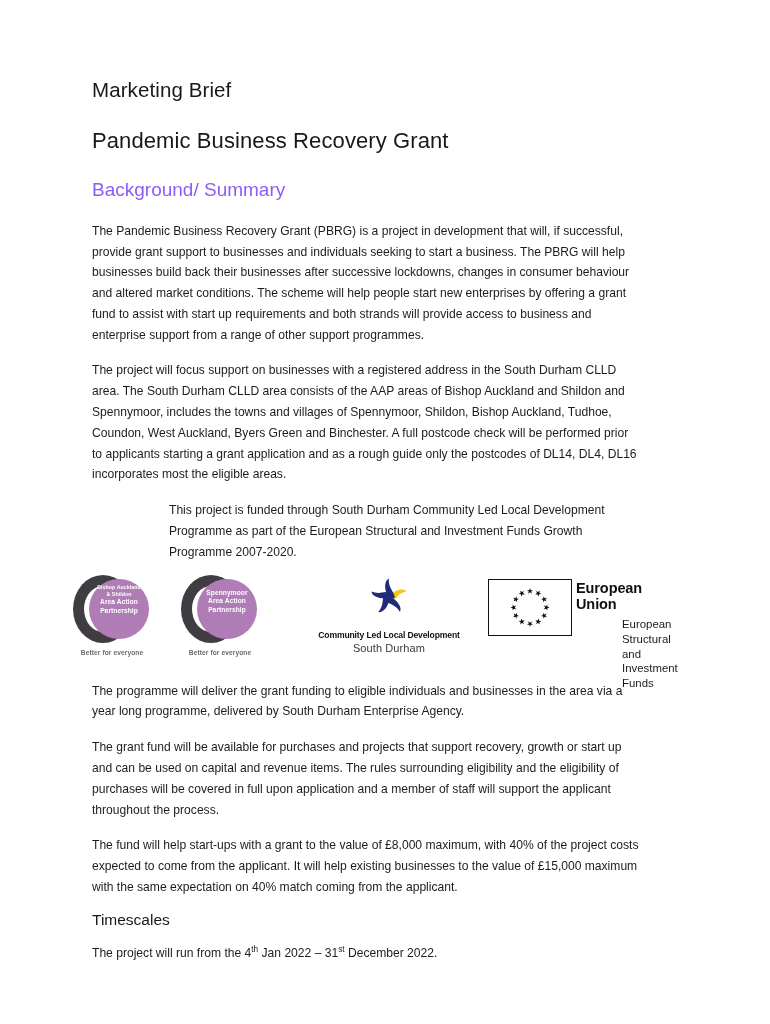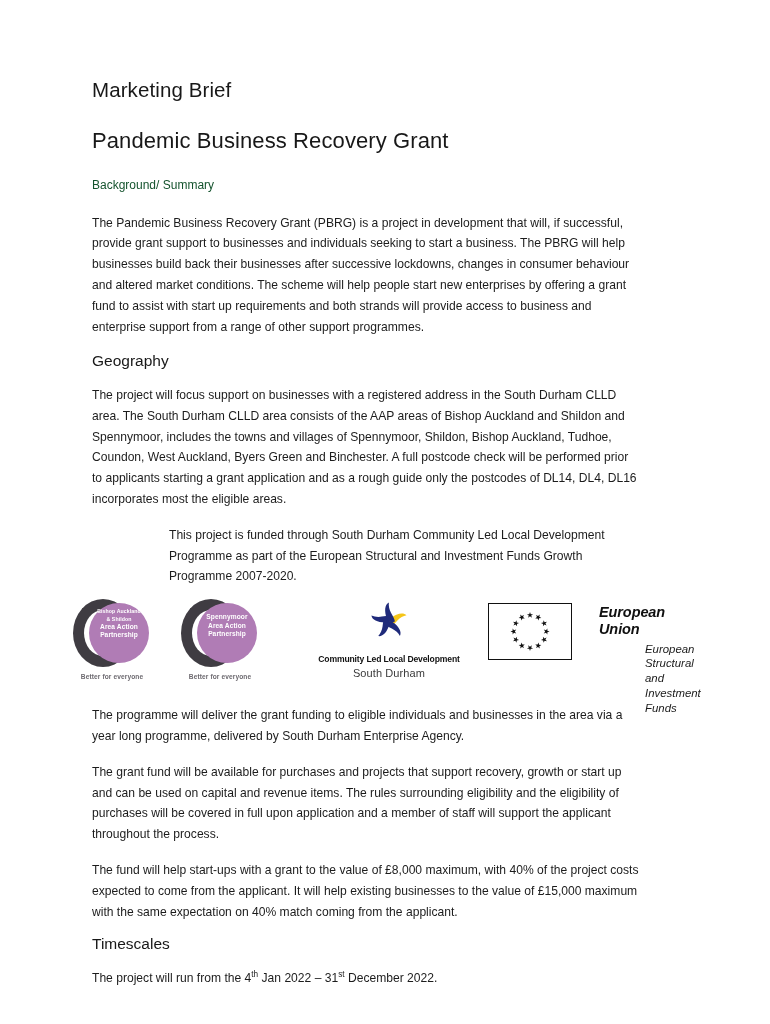--- a/index.html
+++ b/index.html
@@ -32,23 +32,23 @@
   }
   .doc-subtitle {
     font-size: 22px;
     font-weight: 400;
     color: #181818;
     margin: 0 0 26px 0;
     line-height: 1.15;
     letter-spacing: 0.1px;
   }
   .h1 {
-    font-size: 12px;
+    font-size: 19px;
     font-weight: 400;
-    color: #14532d;
+    color: #8b5cf6;
     margin: 0 0 20px 0;
     line-height: 1.15;
   }
   .h2 {
     font-size: 15.5px;
     font-weight: 400;
     color: #181818;
     margin: 0 0 14px 0;
     line-height: 1.2;
   }
@@ -167,21 +167,21 @@
   }
   .eu-flag {
     width: 84px;
     height: 57px;
     border: 1.4px solid #111111;
     box-sizing: border-box;
     background: #ffffff;
     position: relative;
     flex: none;
   }
-  .eu-words { margin-left: 27px; padding-top: 1px; font-style: italic; }
+  .eu-words { margin-left: 4px; padding-top: 1px; }
   .eu-title {
     font-size: 14.5px;
     font-weight: bold;
     color: #101010;
     letter-spacing: -0.1px;
     line-height: 1.15;
     margin-bottom: 4px;
   }
   .eu-sub {
     font-size: 11.4px;
@@ -194,21 +194,20 @@
 <body>
 
 <div class="page">
 
   <h1 class="doc-title">Marketing Brief</h1>
   <h1 class="doc-subtitle">Pandemic Business Recovery Grant</h1>
   <h2 class="h1">Background/ Summary</h2>
 
   <p class="body">The Pandemic Business Recovery Grant (PBRG) is a project in development that will, if successful, provide grant support to businesses and individuals seeking to start a business. The PBRG will help businesses build back their businesses after successive lockdowns, changes in consumer behaviour and altered market conditions. The scheme will help people start new enterprises by offering a grant fund to assist with start up requirements and both strands will provide access to business and enterprise support from a range of other support programmes.</p>
 
-  <h3 class="h2">Geography</h3>
   <p class="body">The project will focus support on businesses with a registered address in the South Durham CLLD area. The South Durham CLLD area consists of the AAP areas of Bishop Auckland and Shildon and Spennymoor, includes the towns and villages of Spennymoor, Shildon, Bishop Auckland, Tudhoe, Coundon, West Auckland, Byers Green and Binchester. A full postcode check will be performed prior to applicants starting a grant application and as a rough guide only the postcodes of DL14, DL4, DL16 incorporates most the eligible areas.</p>
 
   <p class="body indented">This project is funded through South Durham Community Led Local Development Programme as part of the European Structural and Investment Funds Growth Programme 2007-2020.</p>
 
   <div class="logo-row">
 
     <div class="aap-logo first">
       <div class="aap-mark">
         <div class="aap-arc"></div>
         <div class="aap-disc"></div>

